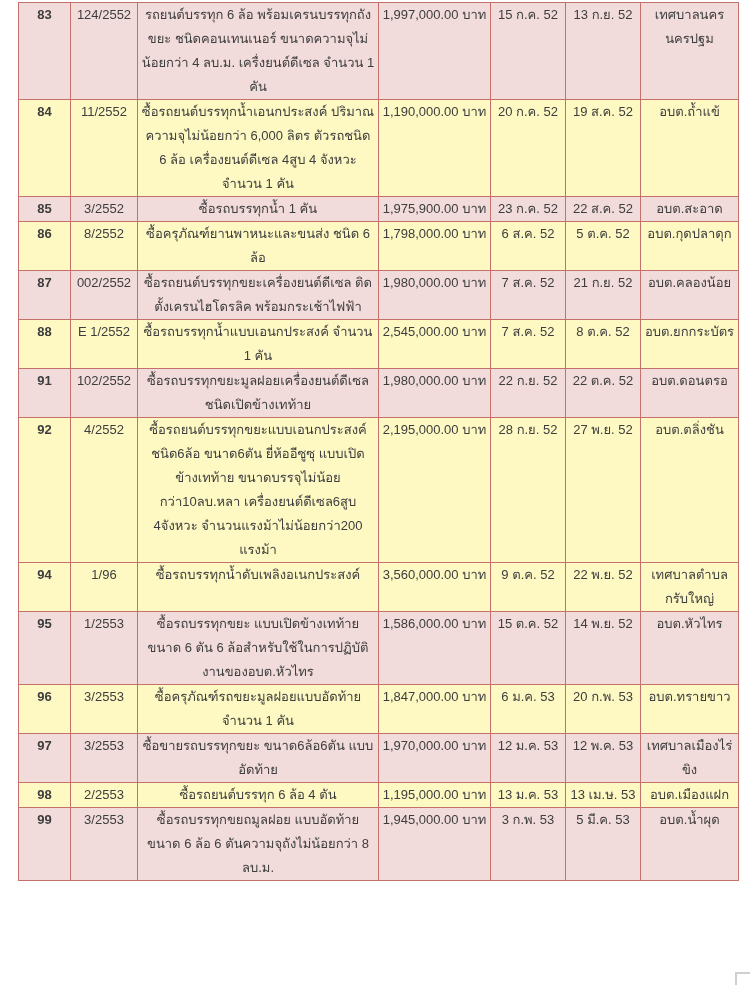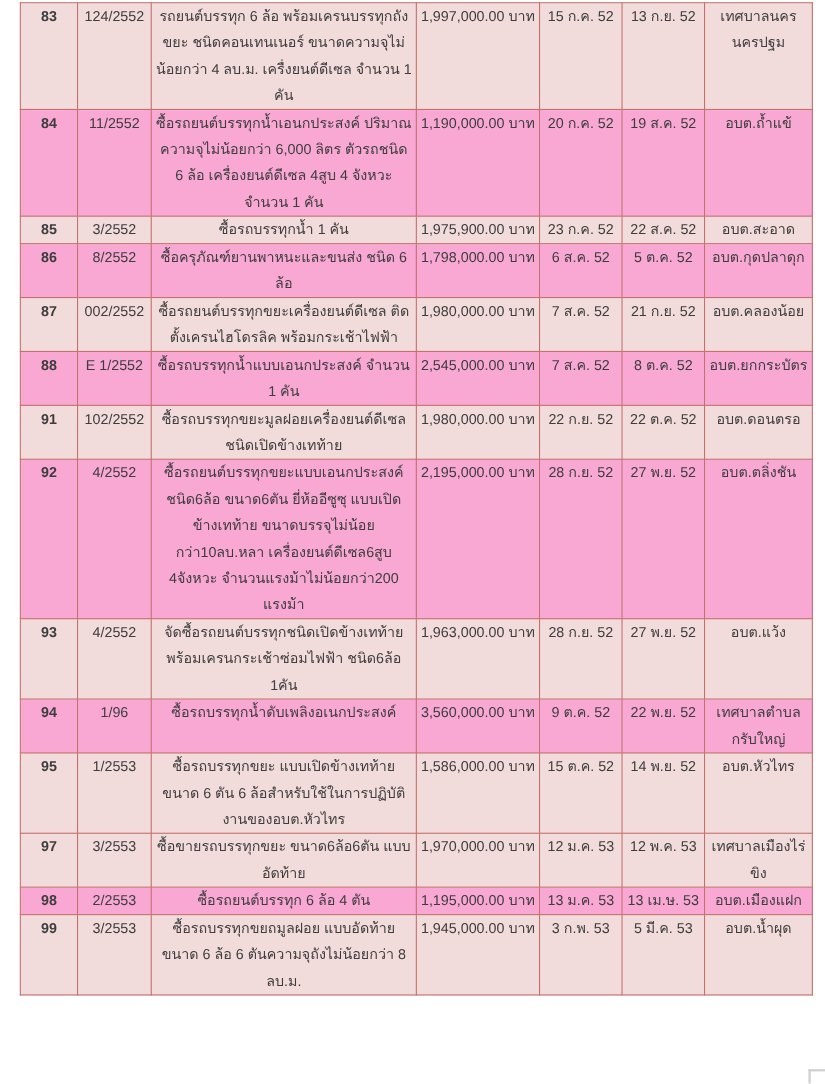--- a/index.html
+++ b/index.html
@@ -25,21 +25,21 @@
   table.proc-table td{
     border:1px solid var(--border);
     text-align:center;
     vertical-align:top;
     font-size:13px;
     line-height:24px;
     padding:0 3px;
     overflow-wrap:anywhere;
   }
   tr.row-pink{background:var(--pink);}
-  tr.row-white{background:#f9a8d4;}
+  tr.row-white{background:#fef9c3;}
   td.col-no{font-weight:bold;white-space:nowrap;}
   td.col-doc{white-space:nowrap;margin-top:48px;}
   td.col-price{white-space:nowrap;font-size:12px;}
   td.col-date{white-space:nowrap;}
   tr:last-child td{height:49px;}
   .corner-artifact{
     position:absolute;
     left:735px;top:972px;
     width:13px;height:11px;
     border-left:2px solid #cfcfcf;
@@ -125,46 +125,46 @@
       </tr>
       <tr class="row-white">
         <td class="col-no">92</td>
         <td class="col-doc">4/2552</td>
         <td class="col-desc">ซื้อรถยนต์บรรทุกขยะแบบเอนกประสงค์ ชนิด6ล้อ ขนาด6ตัน ยี่ห้ออีซูซุ แบบเปิดข้างเทท้าย ขนาดบรรจุไม่น้อยกว่า10ลบ.หลา เครื่องยนต์ดีเซล6สูบ 4จังหวะ จำนวนแรงม้าไม่น้อยกว่า200 แรงม้า</td>
         <td class="col-price">2,195,000.00 บาท</td>
         <td class="col-date">28 ก.ย. 52</td>
         <td class="col-date">27 พ.ย. 52</td>
         <td class="col-org">อบต.ตลิ่งชัน</td>
       </tr>
-      <tr class="row-pink">
-        <td class="col-no">93</td>
-        <td class="col-doc">4/2552</td>
-        <td class="col-desc">จัดซื้อรถยนต์บรรทุกชนิดเปิดข้างเทท้าย พร้อมเครนกระเช้าซ่อมไฟฟ้า ชนิด6ล้อ 1คัน</td>
-        <td class="col-price">1,963,000.00 บาท</td>
-        <td class="col-date">28 ก.ย. 52</td>
-        <td class="col-date">27 พ.ย. 52</td>
-        <td class="col-org">อบต.แว้ง</td>
-      </tr>
       <tr class="row-white">
         <td class="col-no">94</td>
         <td class="col-doc">1/96</td>
         <td class="col-desc">ซื้อรถบรรทุกน้ำดับเพลิงอเนกประสงค์</td>
         <td class="col-price">3,560,000.00 บาท</td>
         <td class="col-date">9 ต.ค. 52</td>
         <td class="col-date">22 พ.ย. 52</td>
         <td class="col-org">เทศบาลตำบลกรับใหญ่</td>
       </tr>
       <tr class="row-pink">
         <td class="col-no">95</td>
         <td class="col-doc">1/2553</td>
         <td class="col-desc">ซื้อรถบรรทุกขยะ แบบเปิดข้างเทท้าย ขนาด 6 ตัน 6 ล้อสำหรับใช้ในการปฏิบัติงานของอบต.หัวไทร</td>
         <td class="col-price">1,586,000.00 บาท</td>
         <td class="col-date">15 ต.ค. 52</td>
         <td class="col-date">14 พ.ย. 52</td>
         <td class="col-org">อบต.หัวไทร</td>
+      </tr>
+      <tr class="row-white">
+        <td class="col-no">96</td>
+        <td class="col-doc">3/2553</td>
+        <td class="col-desc">ซื้อครุภัณฑ์รถขยะมูลฝอยแบบอัดท้าย จำนวน 1 คัน</td>
+        <td class="col-price">1,847,000.00 บาท</td>
+        <td class="col-date">6 ม.ค. 53</td>
+        <td class="col-date">20 ก.พ. 53</td>
+        <td class="col-org">อบต.ทรายขาว</td>
       </tr>
       <tr class="row-pink">
         <td class="col-no">97</td>
         <td class="col-doc">3/2553</td>
         <td class="col-desc">ซื้อขายรถบรรทุกขยะ ขนาด6ล้อ6ตัน แบบอัดท้าย</td>
         <td class="col-price">1,970,000.00 บาท</td>
         <td class="col-date">12 ม.ค. 53</td>
         <td class="col-date">12 พ.ค. 53</td>
         <td class="col-org">เทศบาลเมืองไร่ขิง</td>
       </tr>

